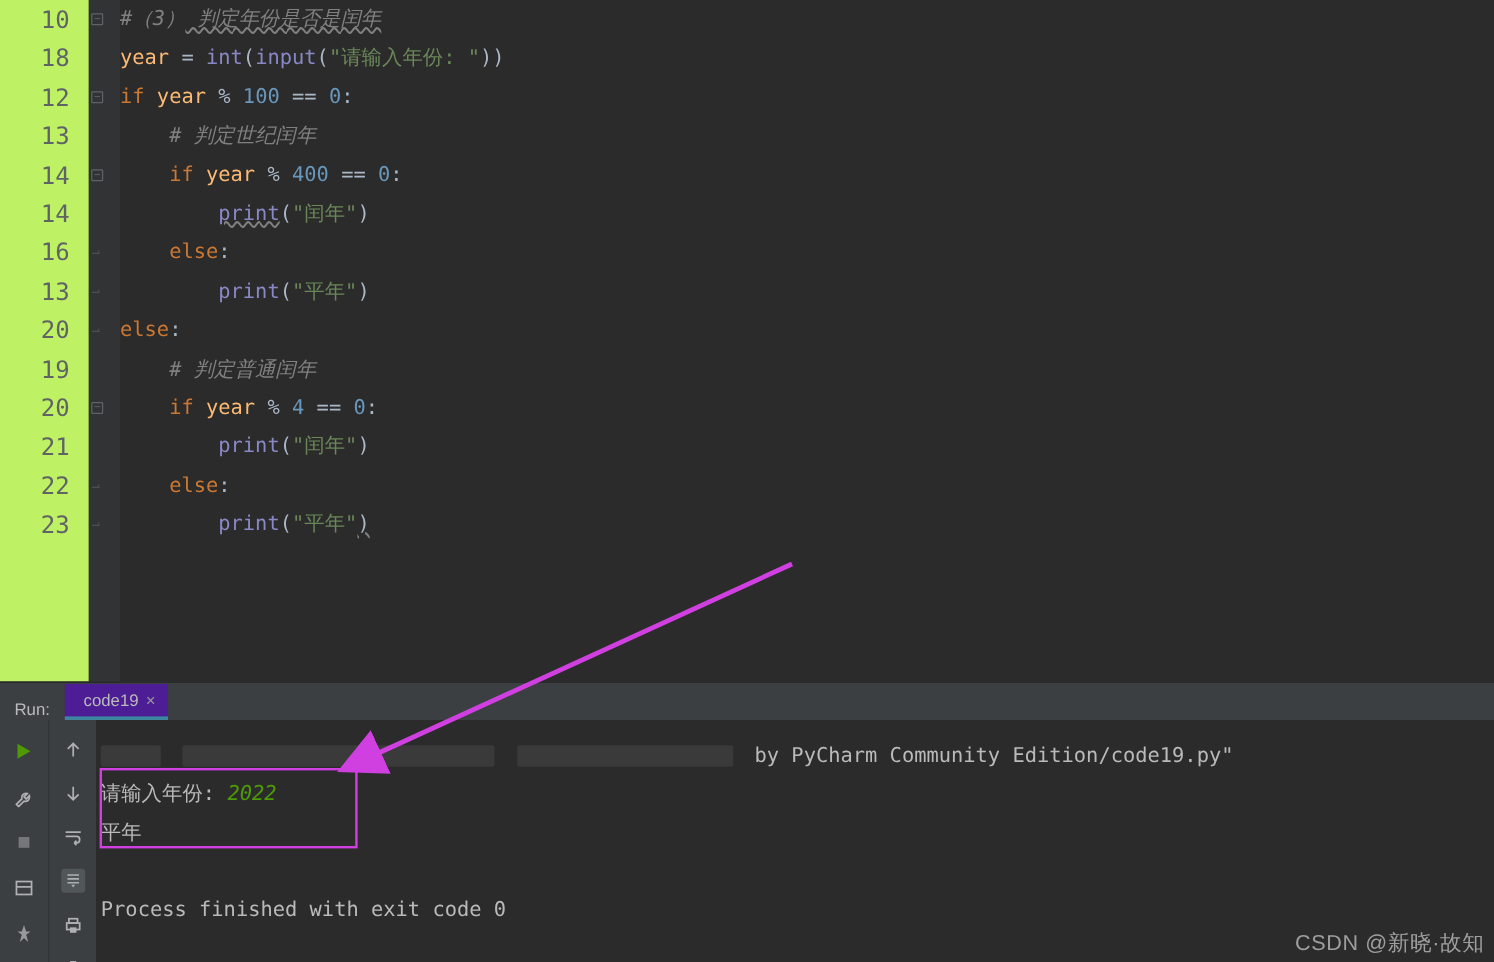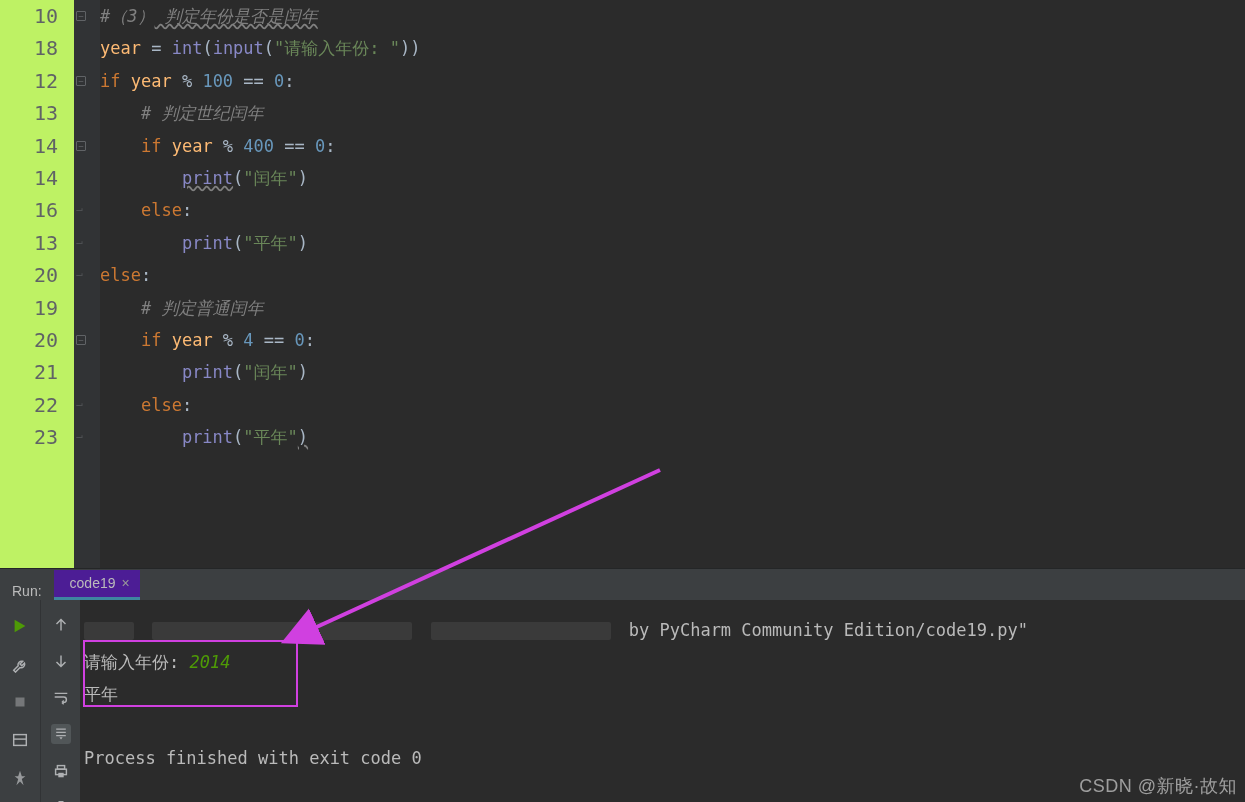--- a/index.html
+++ b/index.html
@@ -286,21 +286,21 @@
   </div>
 
   <div class="console">
     <div class="crow">
       <span class="redact" style="width:50px"></span>
       <span class="redact" style="width:260px;margin-left:8px"></span>
       <span class="redact" style="width:180px;margin-left:8px"></span>
       <span class="out-path" style="margin-left:8px">by PyCharm Community Edition/code19.py"</span>
     </div>
     <div class="crow">
-      <span>请输入年份: </span><span class="user-in">2014</span>
+      <span>请输入年份: </span><span class="user-in">2022</span>
     </div>
     <div class="crow">
       <span>平年</span>
     </div>
     <div class="crow">&nbsp;</div>
     <div class="crow">
       <span>Process finished with exit code 0</span>
     </div>
   </div>
 </div>

